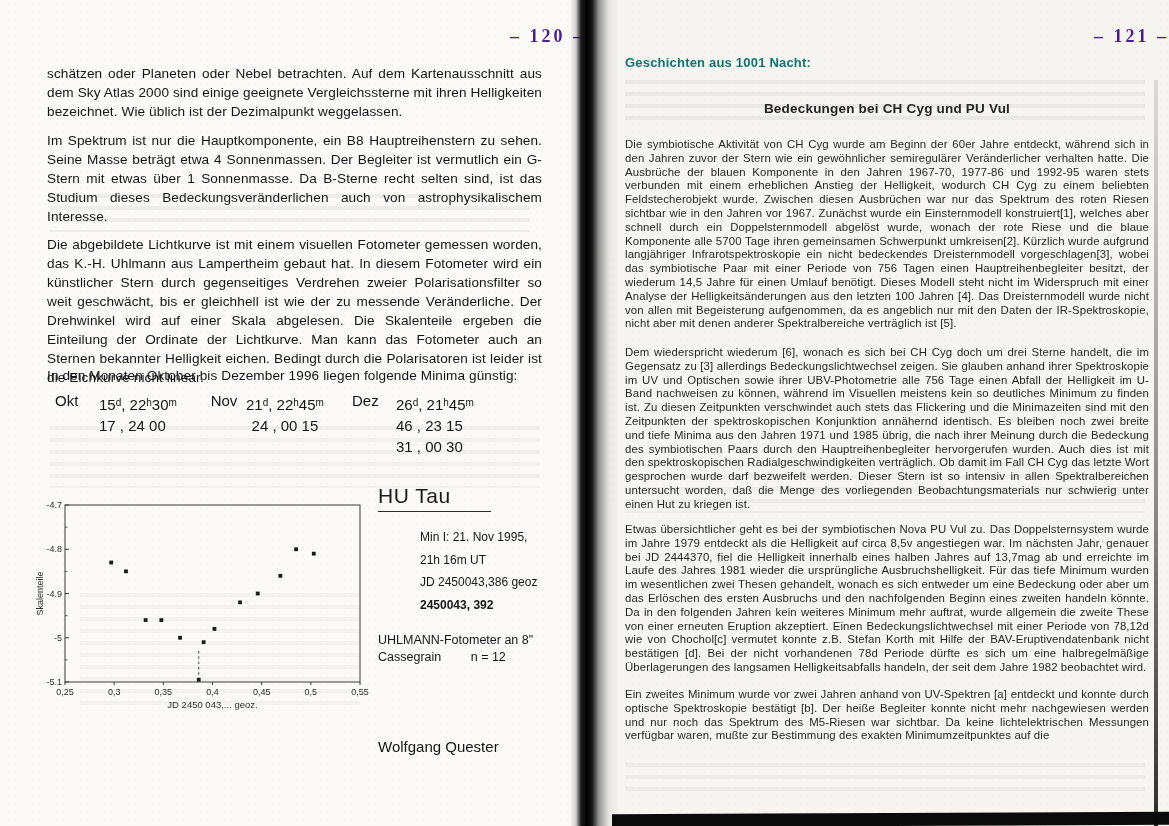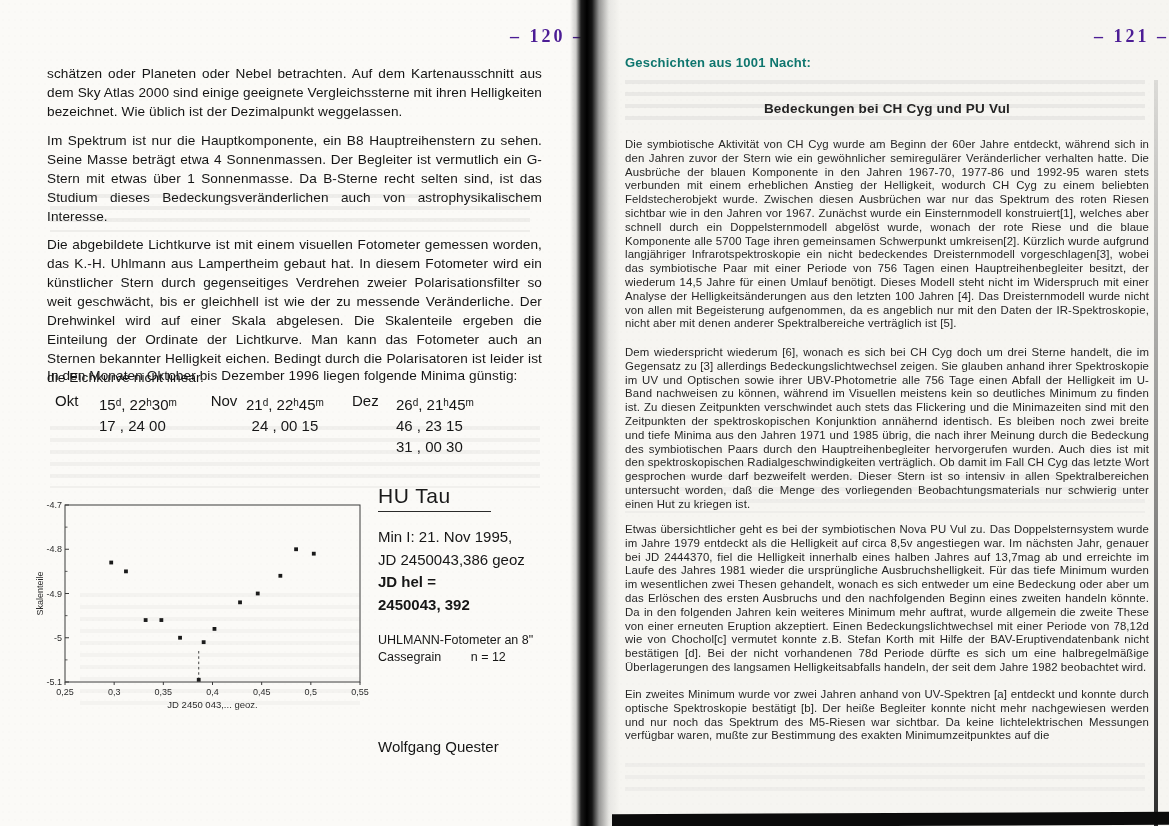--- a/index.html
+++ b/index.html
@@ -45,21 +45,21 @@
   .minima-col .tline{display:block;line-height:21px;}
   .minima sup{font-size:10px;vertical-align:4px;}
 
   
   .chart{position:absolute;left:35px;top:495px;width:340px;height:237px;}
 
   
   .star-info{position:absolute;left:378px;top:484px;width:195px;color:#161616;}
   .star-title{display:inline-block;font-size:21px;letter-spacing:.5px;color:#1a1a1a;
     border-bottom:1.6px solid #2a2a2a;padding:0 40px 3px 0;margin-bottom:14px;}
-  .star-line{font-size:15px;line-height:22.5px;}
+  .star-line{font-size:12px;line-height:22.5px;margin-left:42px;}
   .star-line.bold{font-weight:bold;}
   .instr{margin-top:16px;font-size:12.5px;line-height:17px;}
   .instr2 span:last-child{margin-left:26px;}
   .author{position:absolute;left:378px;top:738px;font-size:15px;color:#161616;}
 
   
   .page-right .page-num{width:569px;top:26px;}
   .kicker{position:absolute;left:25px;top:55px;font-size:13px;font-weight:bold;color:#0f766e;letter-spacing:.2px;}
   .rheading{position:absolute;left:25px;top:101px;width:524px;text-align:center;
     font-size:13.5px;font-weight:bold;color:#222;letter-spacing:.2px;}
@@ -142,22 +142,22 @@
           <rect x="220.8333333333333" y="96.6000000000002" width="3.8" height="3.8" fill="#1a1a1a"></rect>
           <rect x="243.44999999999993" y="78.90000000000016" width="3.8" height="3.8" fill="#1a1a1a"></rect>
           <rect x="259.1833333333333" y="52.3499999999999" width="3.8" height="3.8" fill="#1a1a1a"></rect>
           <rect x="276.8833333333333" y="56.77499999999982" width="3.8" height="3.8" fill="#1a1a1a"></rect>
           <rect x="161.83333333333331" y="182.88750000000005" width="3.8" height="3.8" fill="#1a1a1a"></rect>
         </svg></div>
 
     <div class="star-info">
       <div class="star-title">HU Tau</div>
       <div class="star-line">Min I: 21. Nov 1995,</div>
+      <div class="star-line">21h 16m UT</div>
       <div class="star-line">JD 2450043,386 geoz</div>
-      <div class="star-line bold">JD hel =</div>
       <div class="star-line bold">2450043, 392</div>
       <div class="instr">
         <div>UHLMANN-Fotometer an 8"</div>
         <div class="instr2">
           <span>Cassegrain</span>
           <span>n = 12</span>
         </div>
       </div>
     </div>
 

